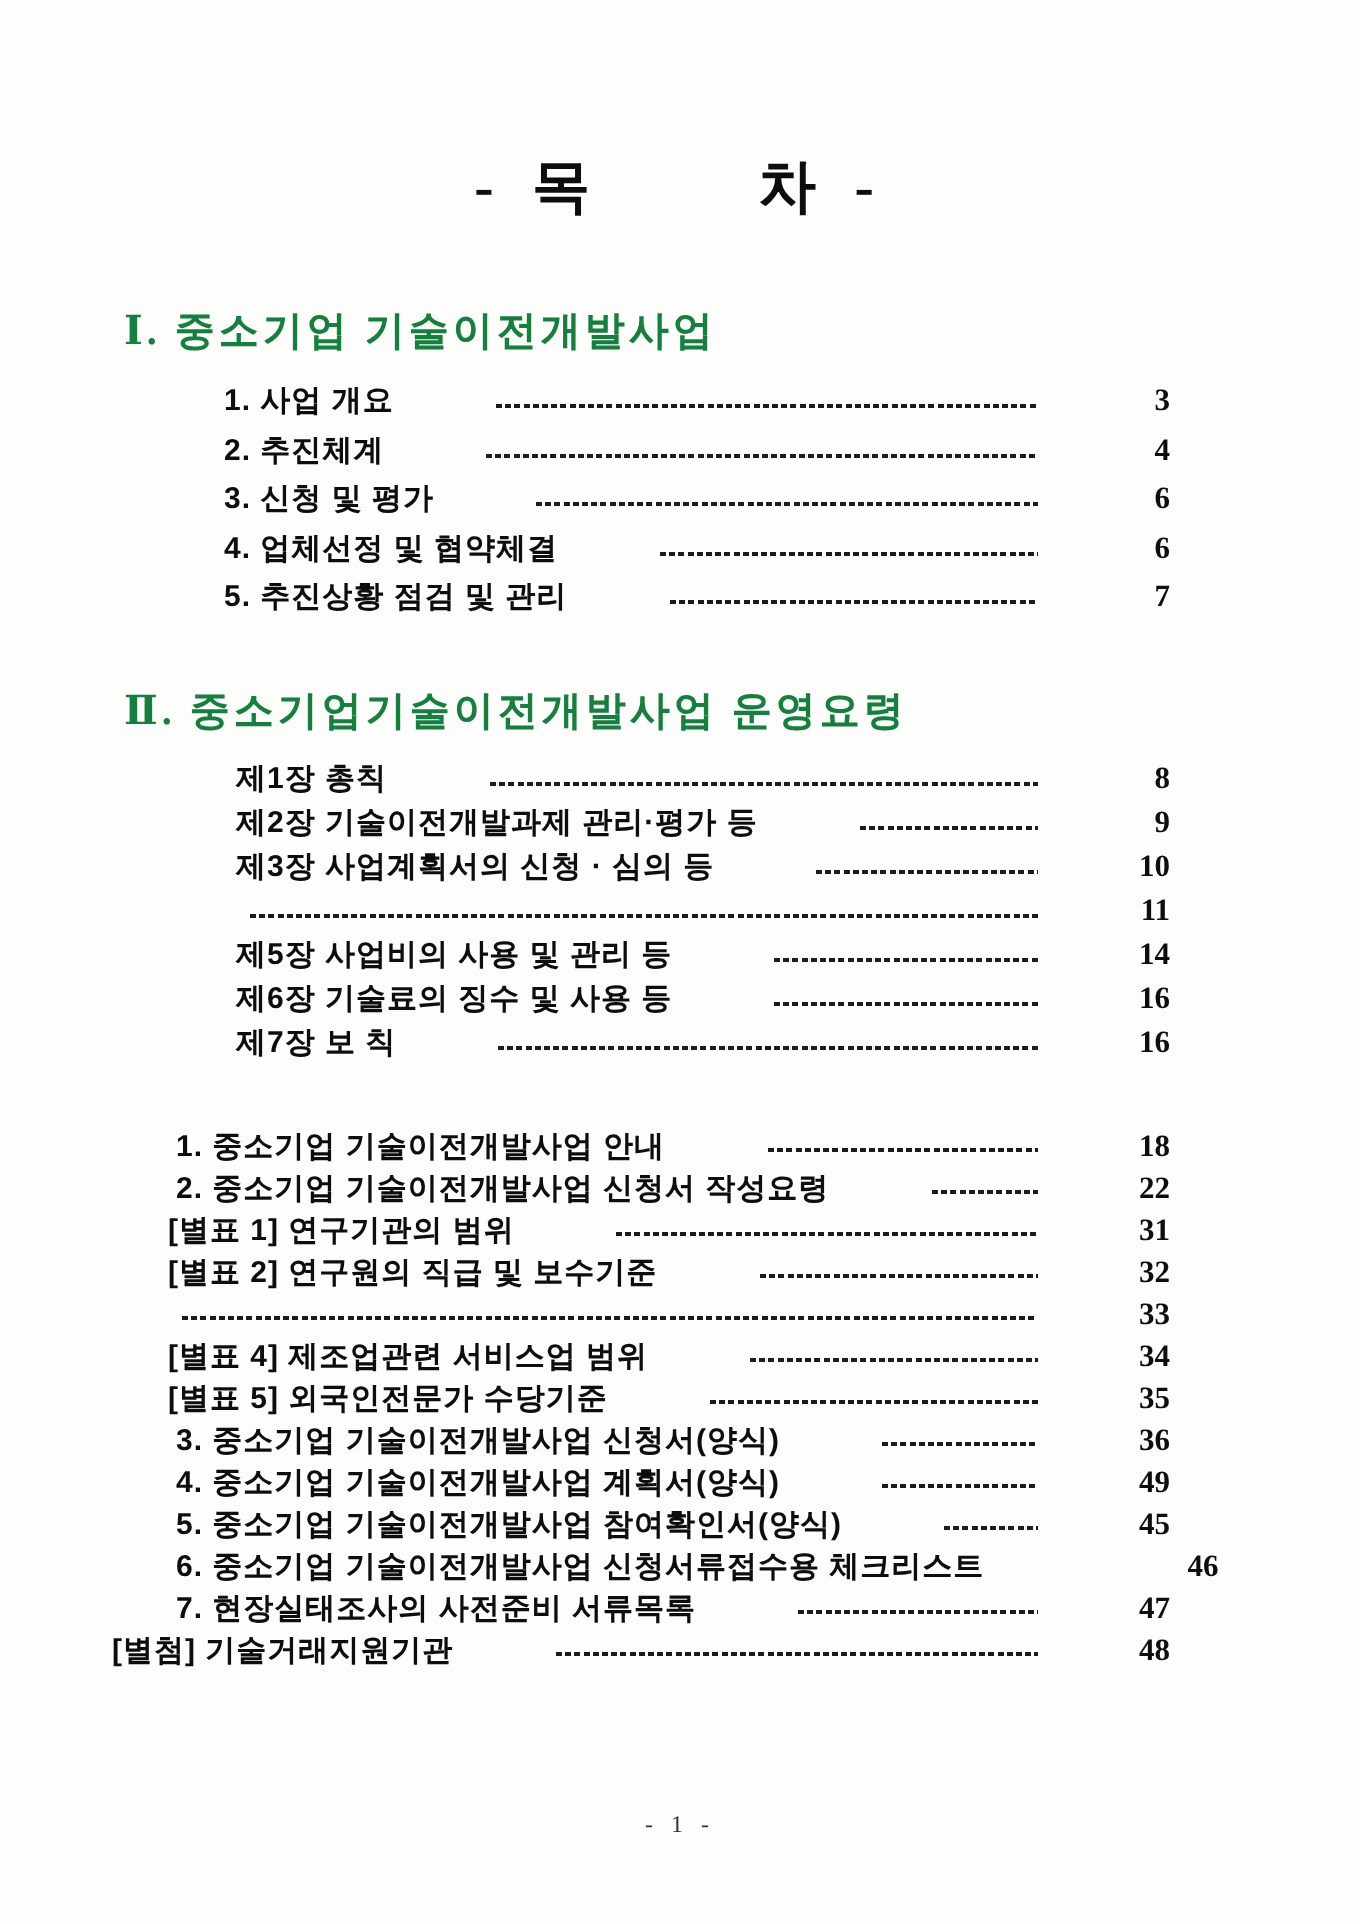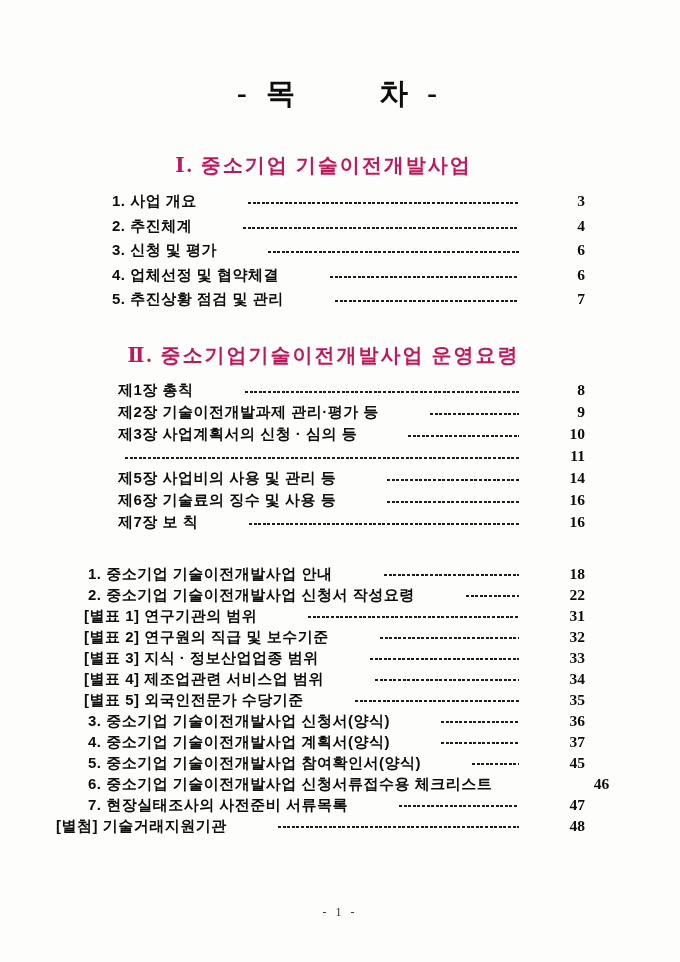--- a/index.html
+++ b/index.html
@@ -29,23 +29,22 @@
     margin-right: -39px; 
   }
   
   .toc-section { margin-top: 30px; }
   .toc-section.s1 { margin-top: 38px; }
   .section-heading {
     font-size: 20px;
     font-weight: bold;
     letter-spacing: 2px;
     margin-left: 6px;
-    color: #be185d;
+    color: #15803d;
     white-space: pre;
-    text-align: center;
   }
   .section-items { margin-top: 10px; }
   .toc-row {
     display: flex;
     align-items: baseline;
     font-size: 15px;
     font-weight: bold;
     line-height: 21px;
     white-space: pre;
     gap: 44px;
@@ -206,21 +205,20 @@
     <span class="toc-page">31</span>
   </div>
 
   <div class="toc-row indent-d">
     <span class="row-label">[별표 2] 연구원의 직급 및 보수기준</span>
     <span class="leader"></span>
     <span class="toc-page">32</span>
   </div>
 
   <div class="toc-row indent-d">
-    <span class="row-label">[별표 3] 지식 · 정보산업업종 범위</span>
     <span class="leader"></span>
     <span class="toc-page">33</span>
   </div>
 
   <div class="toc-row indent-d">
     <span class="row-label">[별표 4] 제조업관련 서비스업 범위</span>
     <span class="leader"></span>
     <span class="toc-page">34</span>
   </div>
 
@@ -232,21 +230,21 @@
 
   <div class="toc-row indent-c">
     <span class="row-label">3. 중소기업 기술이전개발사업 신청서(양식)</span>
     <span class="leader"></span>
     <span class="toc-page">36</span>
   </div>
 
   <div class="toc-row indent-c">
     <span class="row-label">4. 중소기업 기술이전개발사업 계획서(양식)</span>
     <span class="leader"></span>
-    <span class="toc-page">37</span>
+    <span class="toc-page">49</span>
   </div>
 
   <div class="toc-row indent-c">
     <span class="row-label">5. 중소기업 기술이전개발사업 참여확인서(양식)</span>
     <span class="leader"></span>
     <span class="toc-page">45</span>
   </div>
 
   <div class="toc-row indent-c">
     <span class="row-label">6. 중소기업 기술이전개발사업 신청서류접수용 체크리스트</span>

